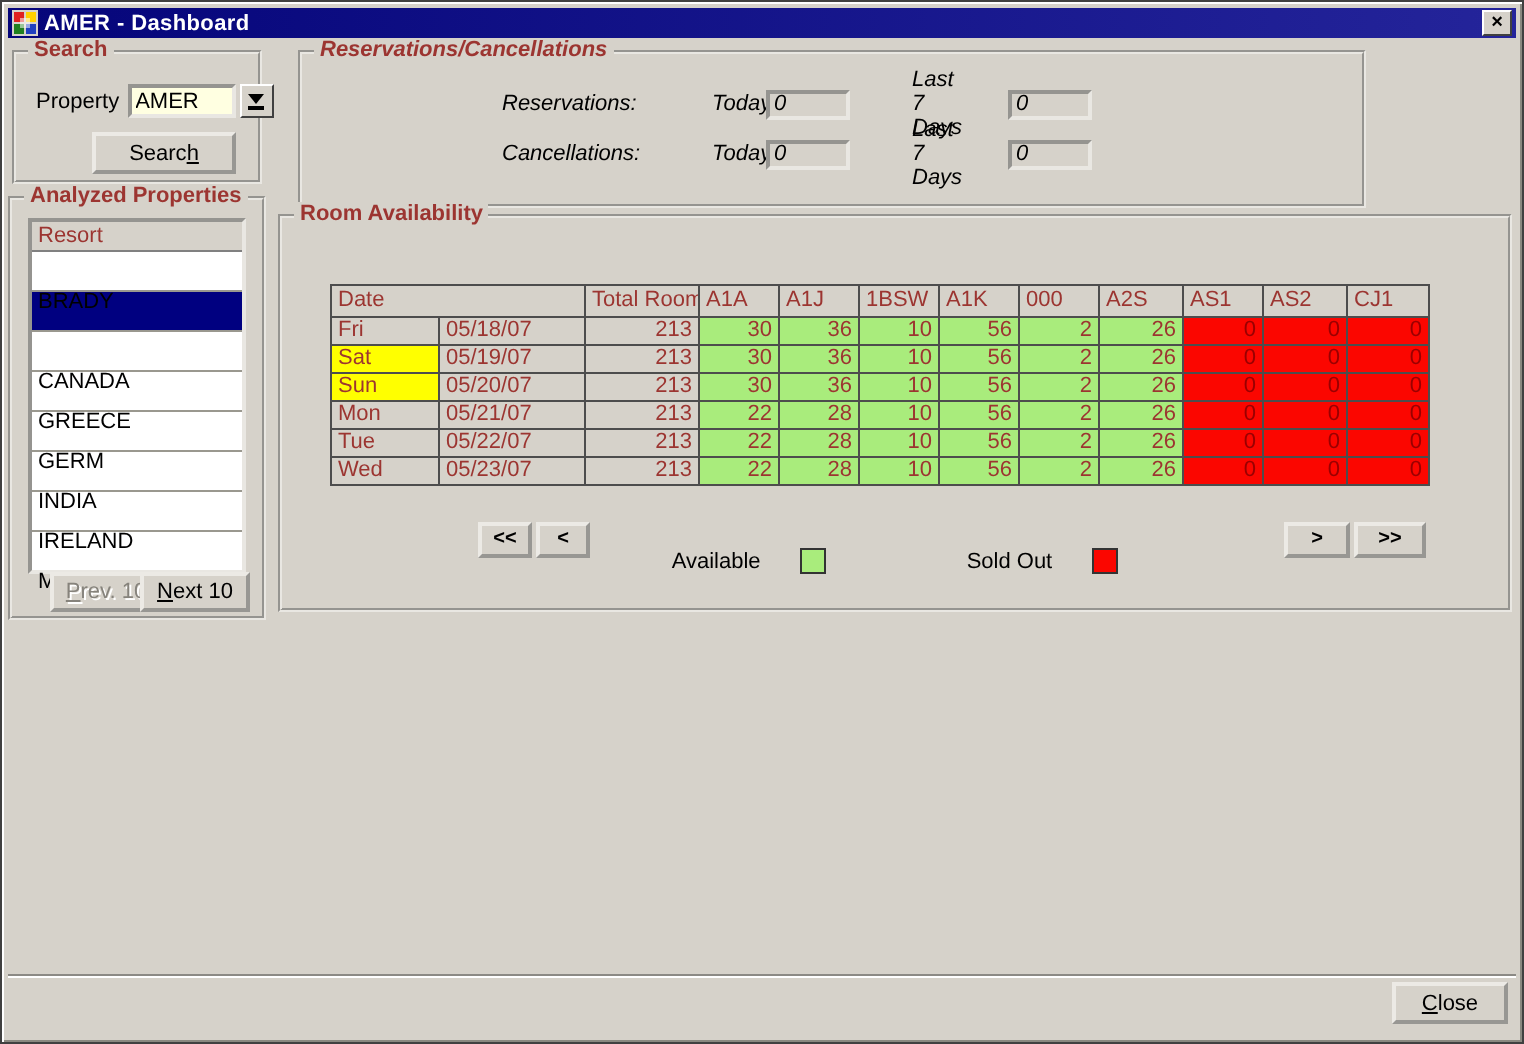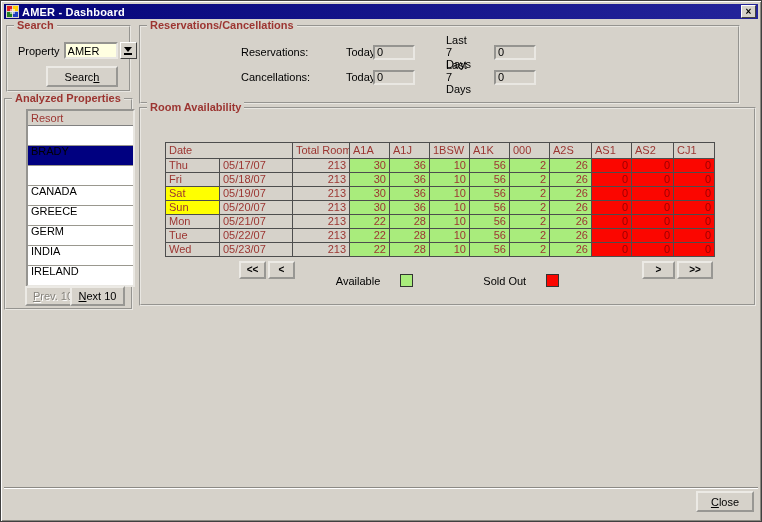--- a/index.html
+++ b/index.html
@@ -30,21 +30,21 @@
 
   
   .groupbox { position:absolute; border:2px groove #e9e7e2; }
   .groupbox-title {
     position:absolute; top:-8px; left:6px; background:#d6d2ca; padding:0 3px;
     color:#9c3531; font-weight:bold; font-size:11px; white-space:nowrap;
   }
 
   .gb-search   { left:5px;  top:24px;  width:125px; height:67px; }
   .gb-analyzed { left:3px;  top:97px;  width:129px; height:212px; }
-  .gb-resv     { left:138px; top:24px; width:601px; height:79px; }
+  .gb-resv     { left:148px; top:24px; width:534px; height:79px;font-style:italic; }
   .gb-room     { left:138px; top:106px; width:617px; height:199px; }
 
   
   .prop-row { position:absolute; left:10px; top:15px; display:flex; align-items:center; }
   .prop-label { margin-right:4px; }
   .prop-input {
     width:54px; height:17px; background:#ffffe1; border:2px inset #e9e7e2;
     font-family:"Liberation Sans",sans-serif; font-size:11px; padding:0 2px; color:#000;
   }
   .drop-btn {
@@ -61,21 +61,21 @@
     font-family:"Liberation Sans",sans-serif; font-size:11px; text-align:center;
     cursor:default;
   }
   .btn .mn { text-decoration:underline; }
   .btn:disabled, .btn.disabled { color:#86837c; text-shadow:1px 1px 0 #fff; }
 
   .search-btn { position:absolute; left:38px; top:39px; width:72px; height:21px; }
 
   
   .resort-list {
-    position:absolute; left:20px; top:9px; width:109px;
+    position:absolute; left:8px; top:9px; width:109px;
     border:2px inset #e9e7e2; background:#6d28d9;
   }
   .resort-header {
     height:15px; background:#d6d2ca; color:#9c3531; padding:1px 3px 0;
     border-bottom:1px solid #808080;
   }
   .list-item {
     height:16px; background:#fff; color:#000; padding:19px 3px 0;
     border-bottom:1px solid #9a988f;
   }
@@ -235,34 +235,20 @@
             <th>A1K</th>
             <th>000</th>
             <th>A2S</th>
             <th>AS1</th>
             <th>AS2</th>
             <th>CJ1</th>
           </tr>
         </thead>
       <tbody>
           <tr>
-            <td class="c-day">Thu</td>
-            <td class="c-date">05/17/07</td>
-            <td class="c-total">213</td>
-            <td class="c-avail">30</td>
-            <td class="c-avail">36</td>
-            <td class="c-avail">10</td>
-            <td class="c-avail">56</td>
-            <td class="c-avail">2</td>
-            <td class="c-avail">26</td>
-            <td class="c-sold">0</td>
-            <td class="c-sold">0</td>
-            <td class="c-sold">0</td>
-          </tr>
-          <tr>
             <td class="c-day">Fri</td>
             <td class="c-date">05/18/07</td>
             <td class="c-total">213</td>
             <td class="c-avail">30</td>
             <td class="c-avail">36</td>
             <td class="c-avail">10</td>
             <td class="c-avail">56</td>
             <td class="c-avail">2</td>
             <td class="c-avail">26</td>
             <td class="c-sold">0</td>

